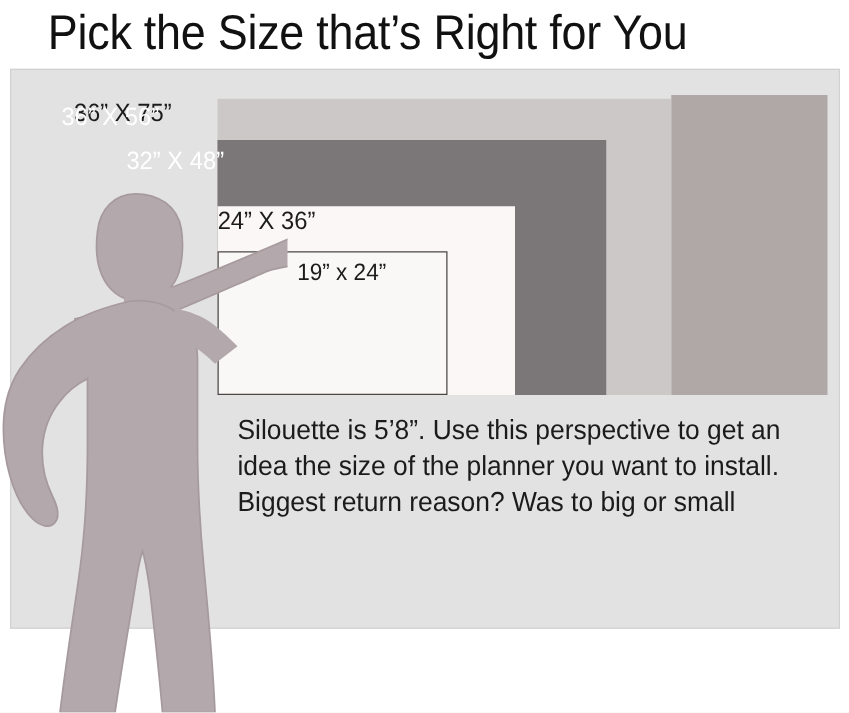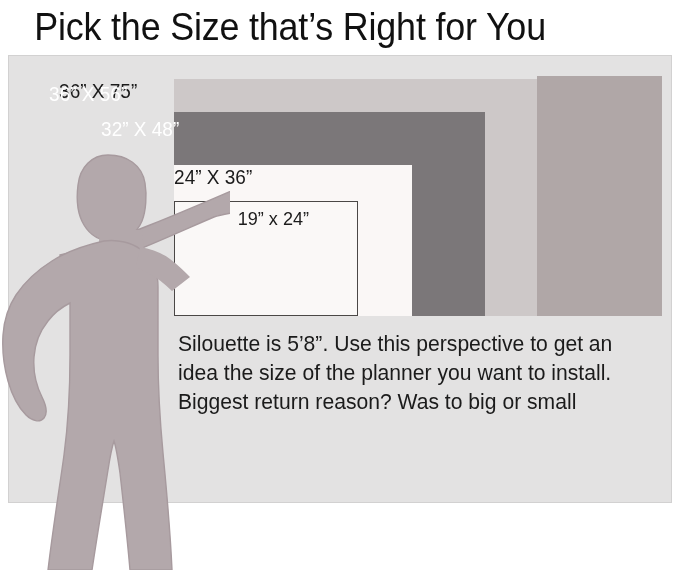--- a/index.html
+++ b/index.html
@@ -19,26 +19,25 @@
     position: absolute;
     left: 0; top: 0;
     width: 679px;
     height: 570px;
     background: #ffffff;
   }
 
   
   #title-bar {
     position: absolute;
-    left: 1px; top: 0;
+    left: 16px; top: 0;
     width: 578px;
     height: 53px;
     display: flex;
     align-items: center;
-    justify-content: center;
     background: #ffffff;
   }
   #title-text {
     font-family: "Liberation Sans Narrow", "Liberation Sans", sans-serif;
     font-size: 39px;
     line-height: 42px;
     letter-spacing: -0.2px;
     color: #111111;
     font-weight: 400;
     transform: scaleX(0.92);
@@ -152,21 +151,21 @@
     left: 0;
     top: 55px;
     width: 230px;
     height: 515px;
     pointer-events: none;
   }
 
   
   #caption {
     position: absolute;
-    left: 178px;
+    left: 190px;
     top: 329px;
     width: 486px;
   }
   .caption-line {
     font-family: "Liberation Sans Narrow", "Liberation Sans", sans-serif;
     font-size: 22px;
     line-height: 29px;
     color: #1b1b1b;
     white-space: nowrap;
     transform: scaleX(0.96);

